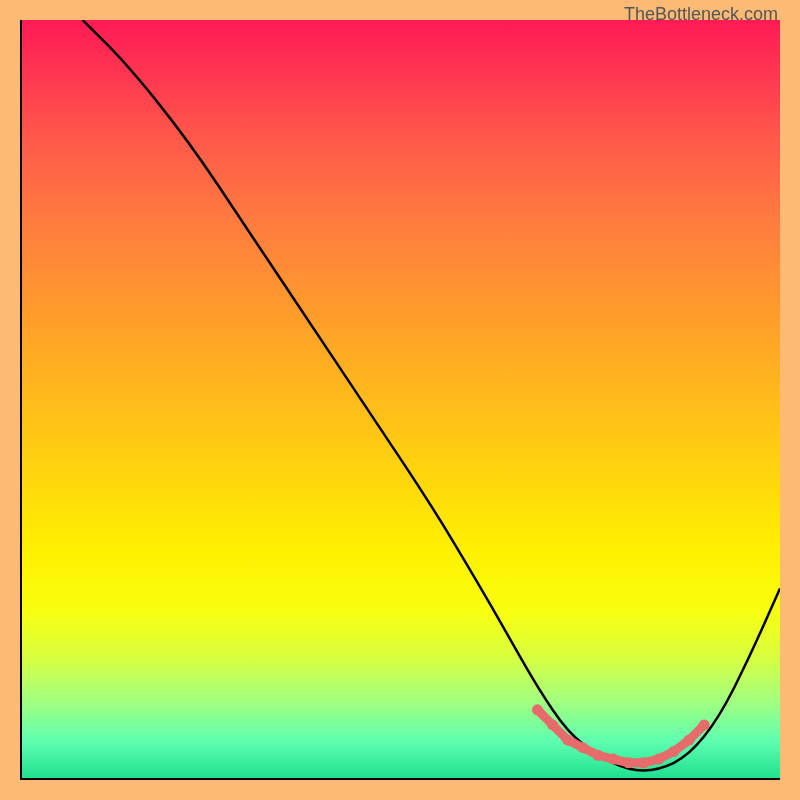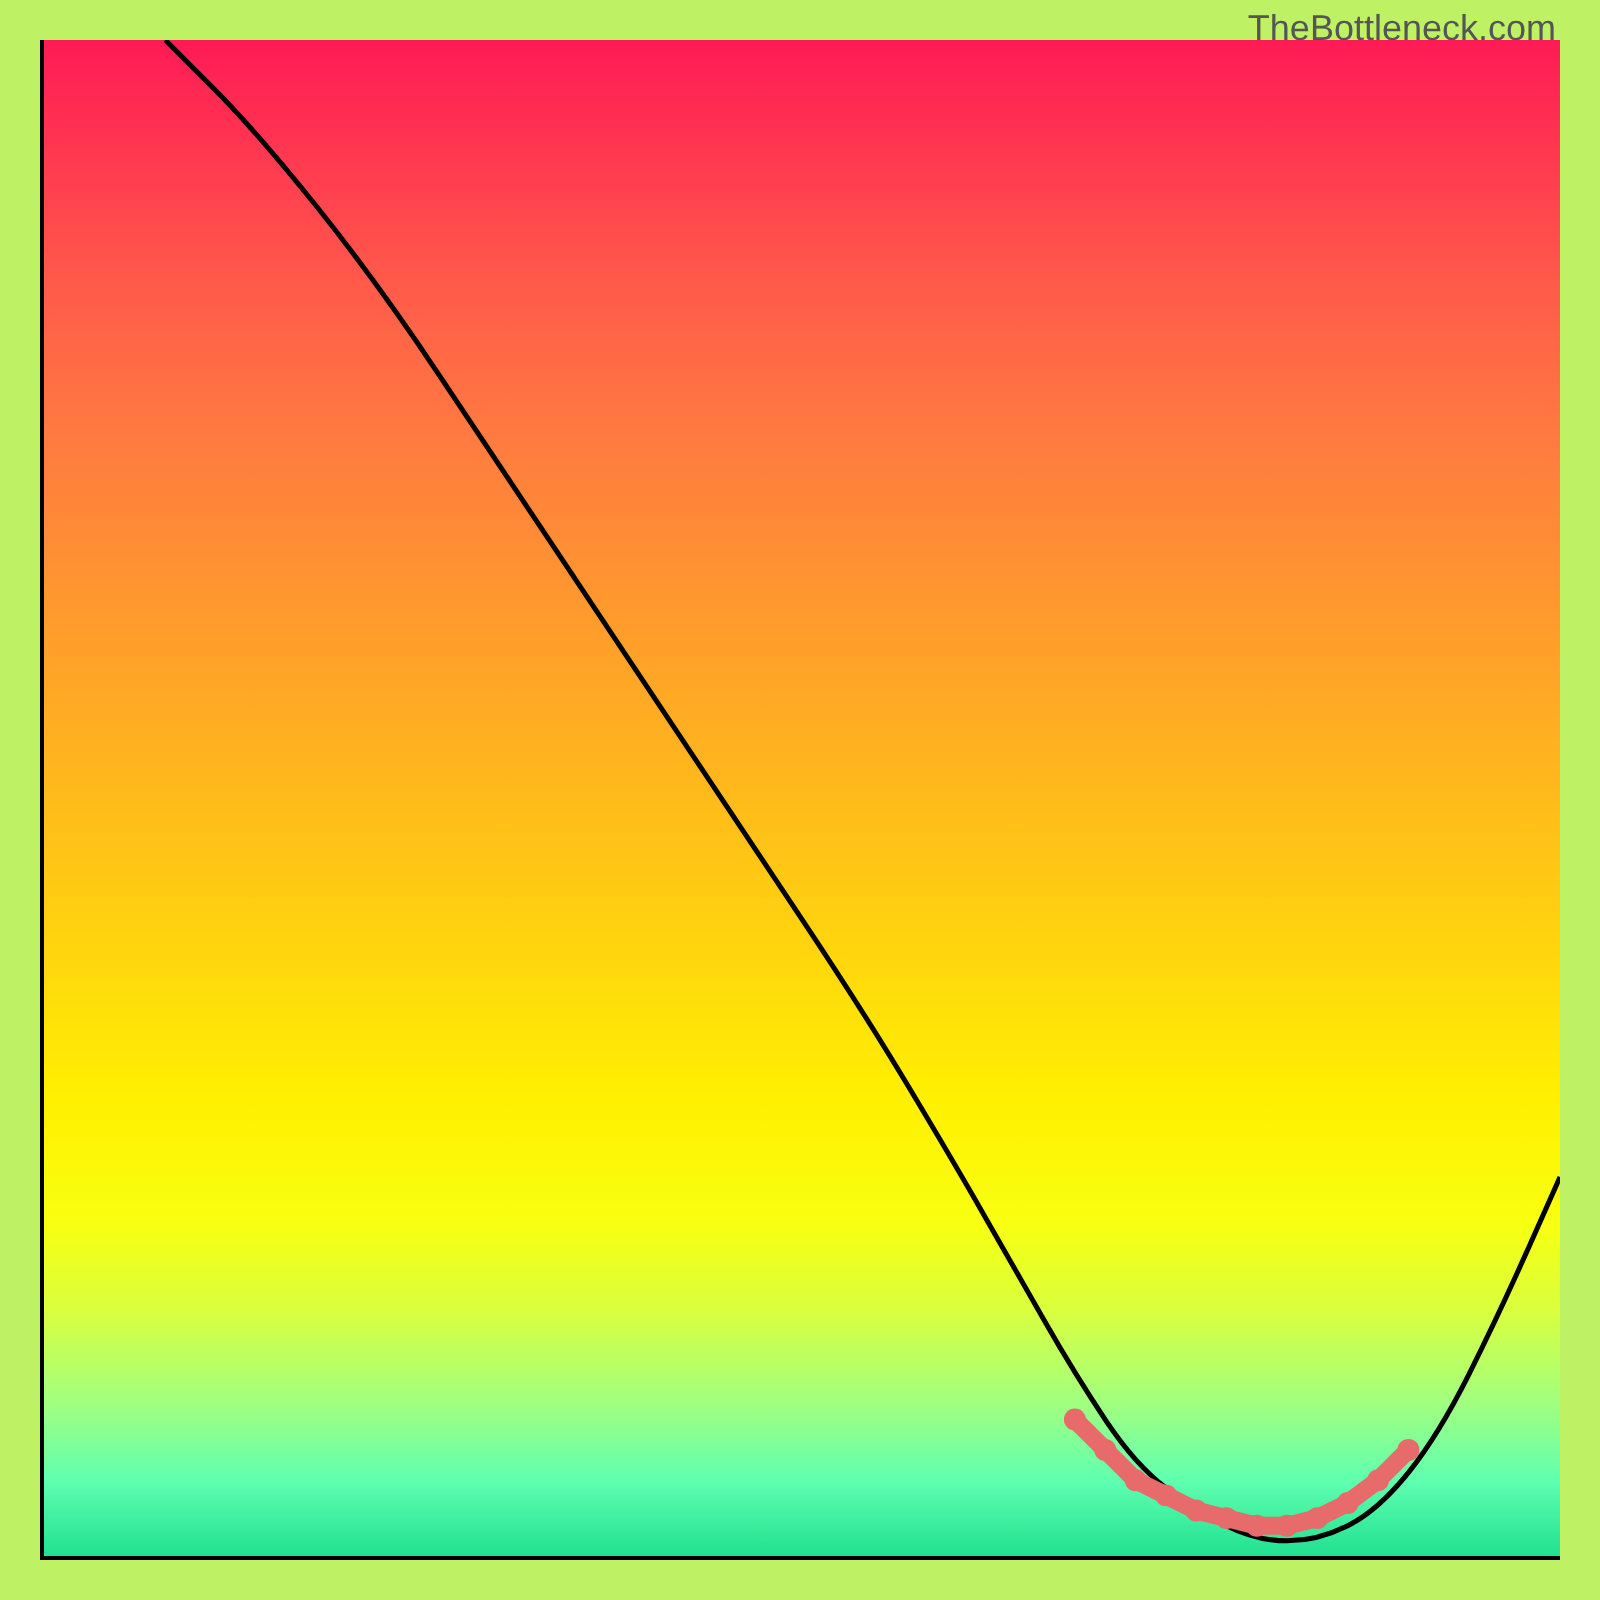--- a/index.html
+++ b/index.html
@@ -1,17 +1,17 @@
 <!DOCTYPE html>
 <html><head>
 <meta charset="utf-8">
 <style>
 * { margin: 0; padding: 0; box-sizing: border-box; }
 body { width: 800px; height: 800px; position: relative; font-family: Arial, sans-serif; }
-.chart-container { width: 800px; height: 800px; position: relative; background: #bef264; }
+.chart-container { width: 800px; height: 800px; position: relative; background: #fdba74; }
 .plot-area {
   position: absolute;
   left: 20px;
   top: 20px;
   width: 760px;
   height: 760px;
   border: 2px solid black;
   border-top: none;
   border-right: none;
 }

